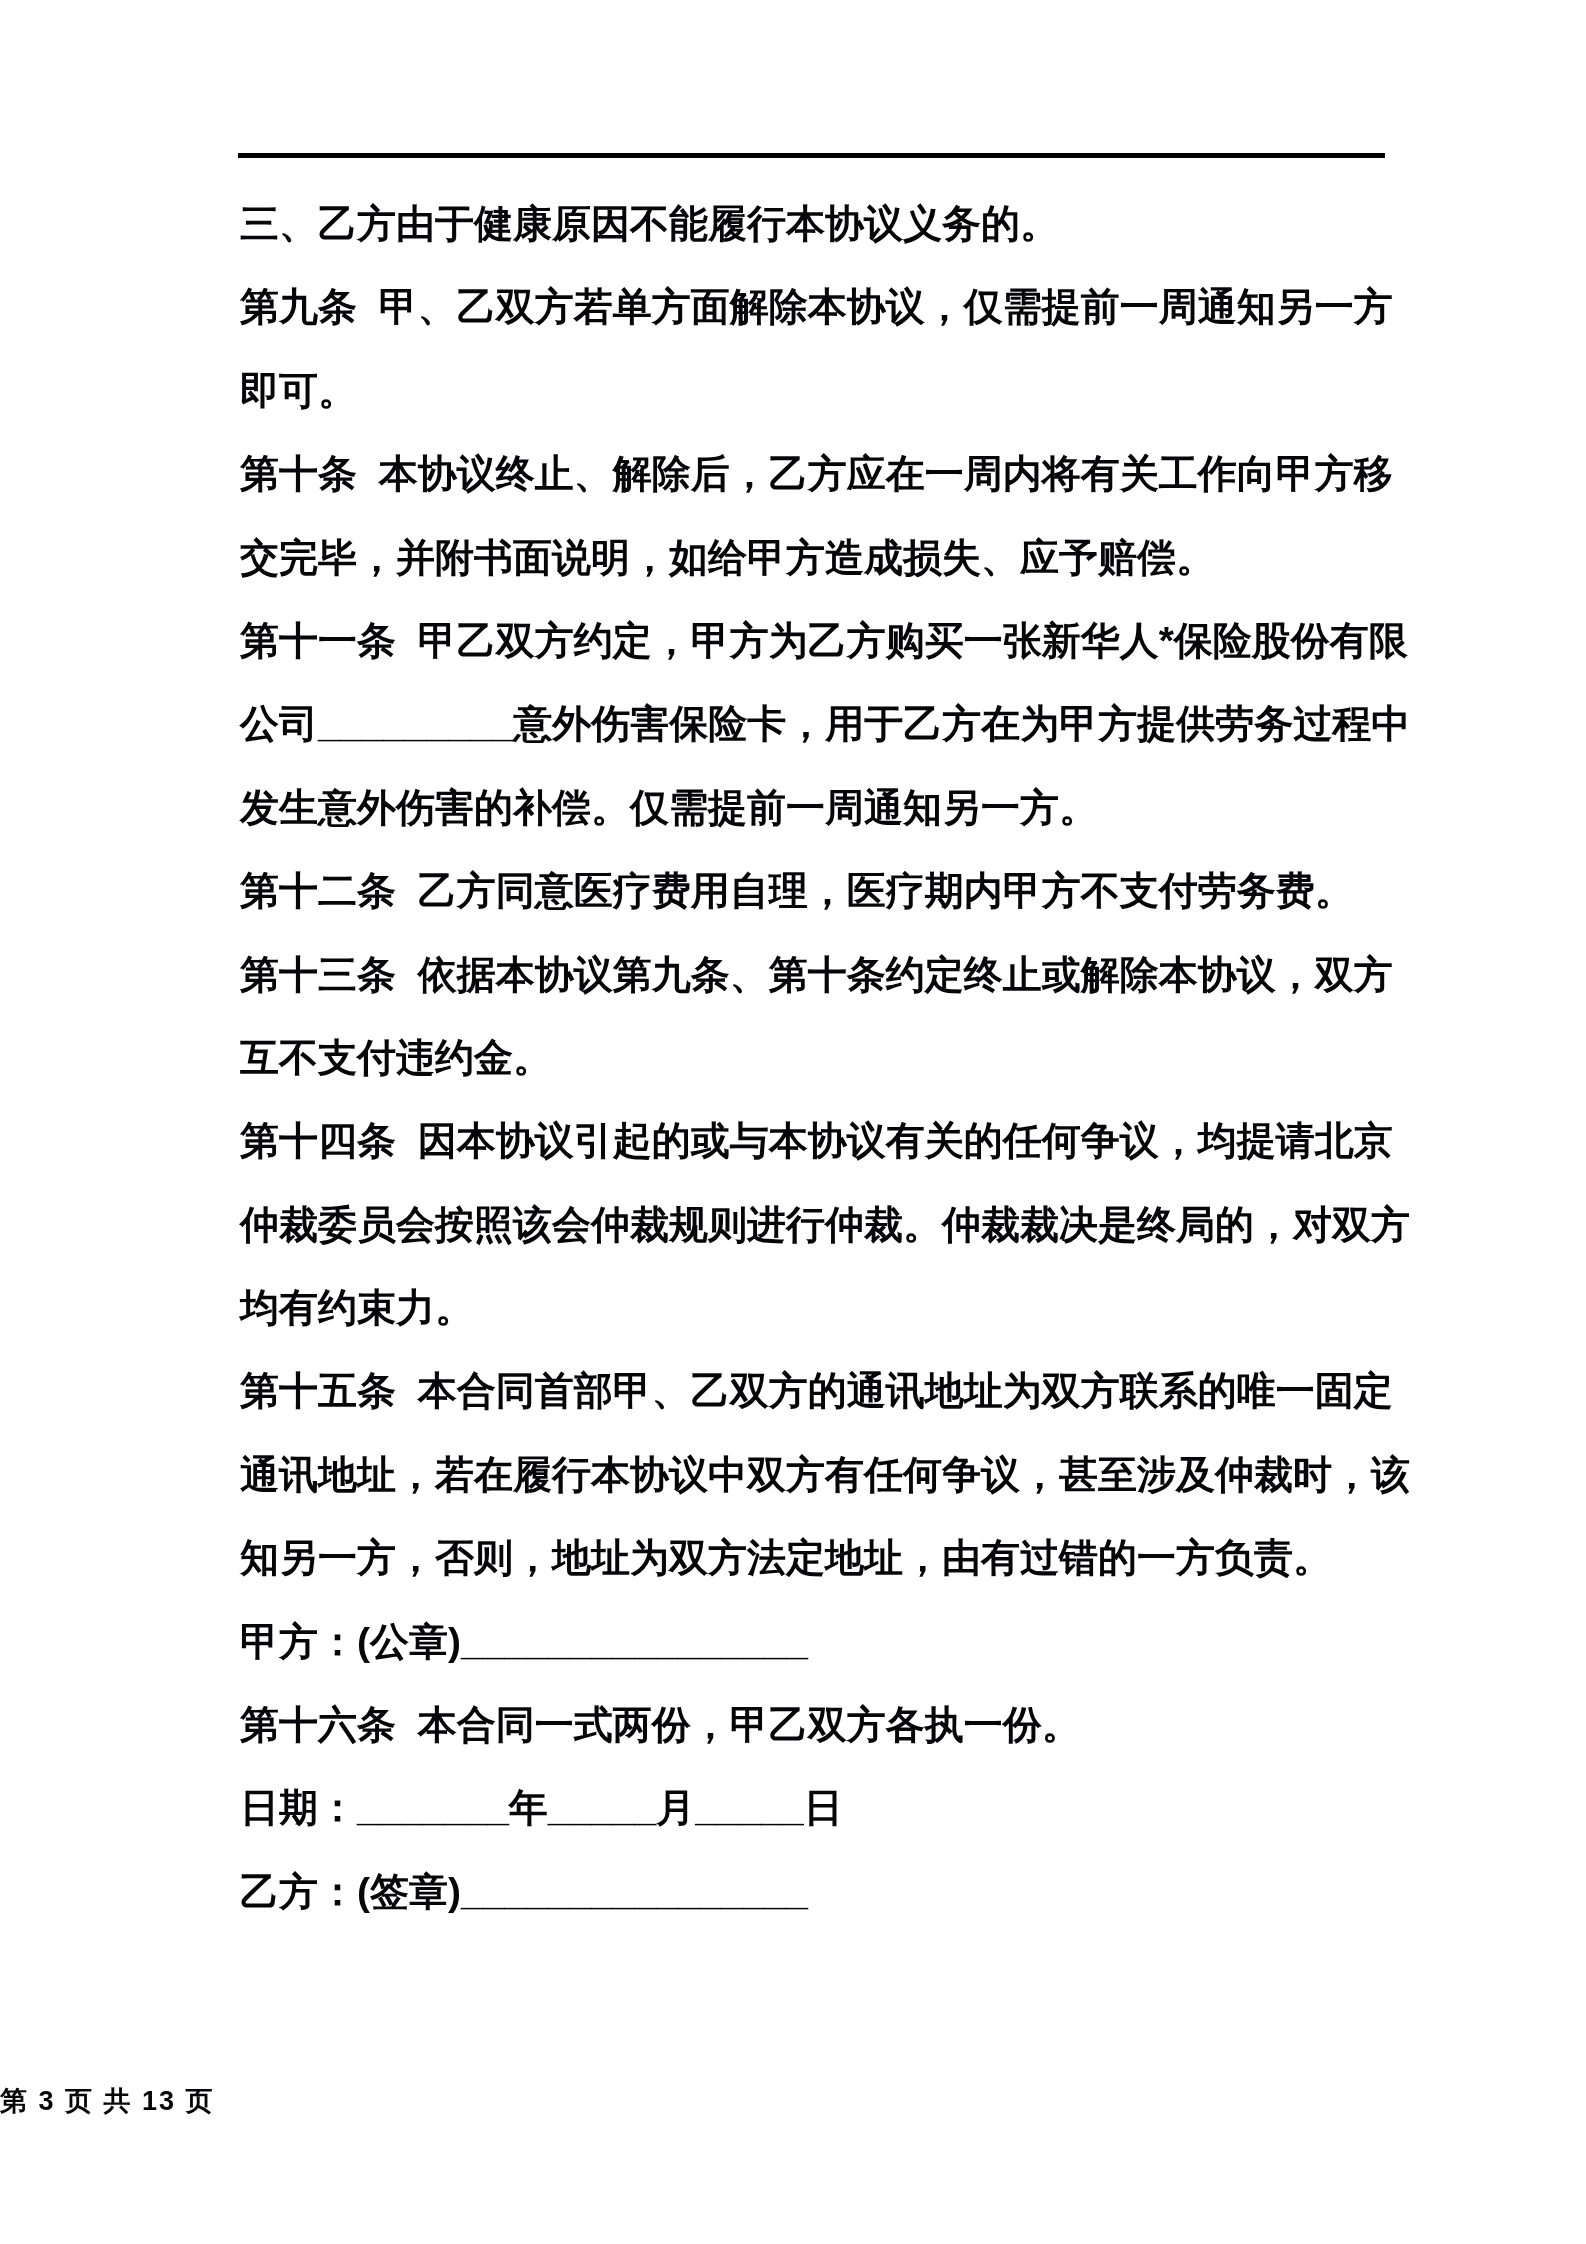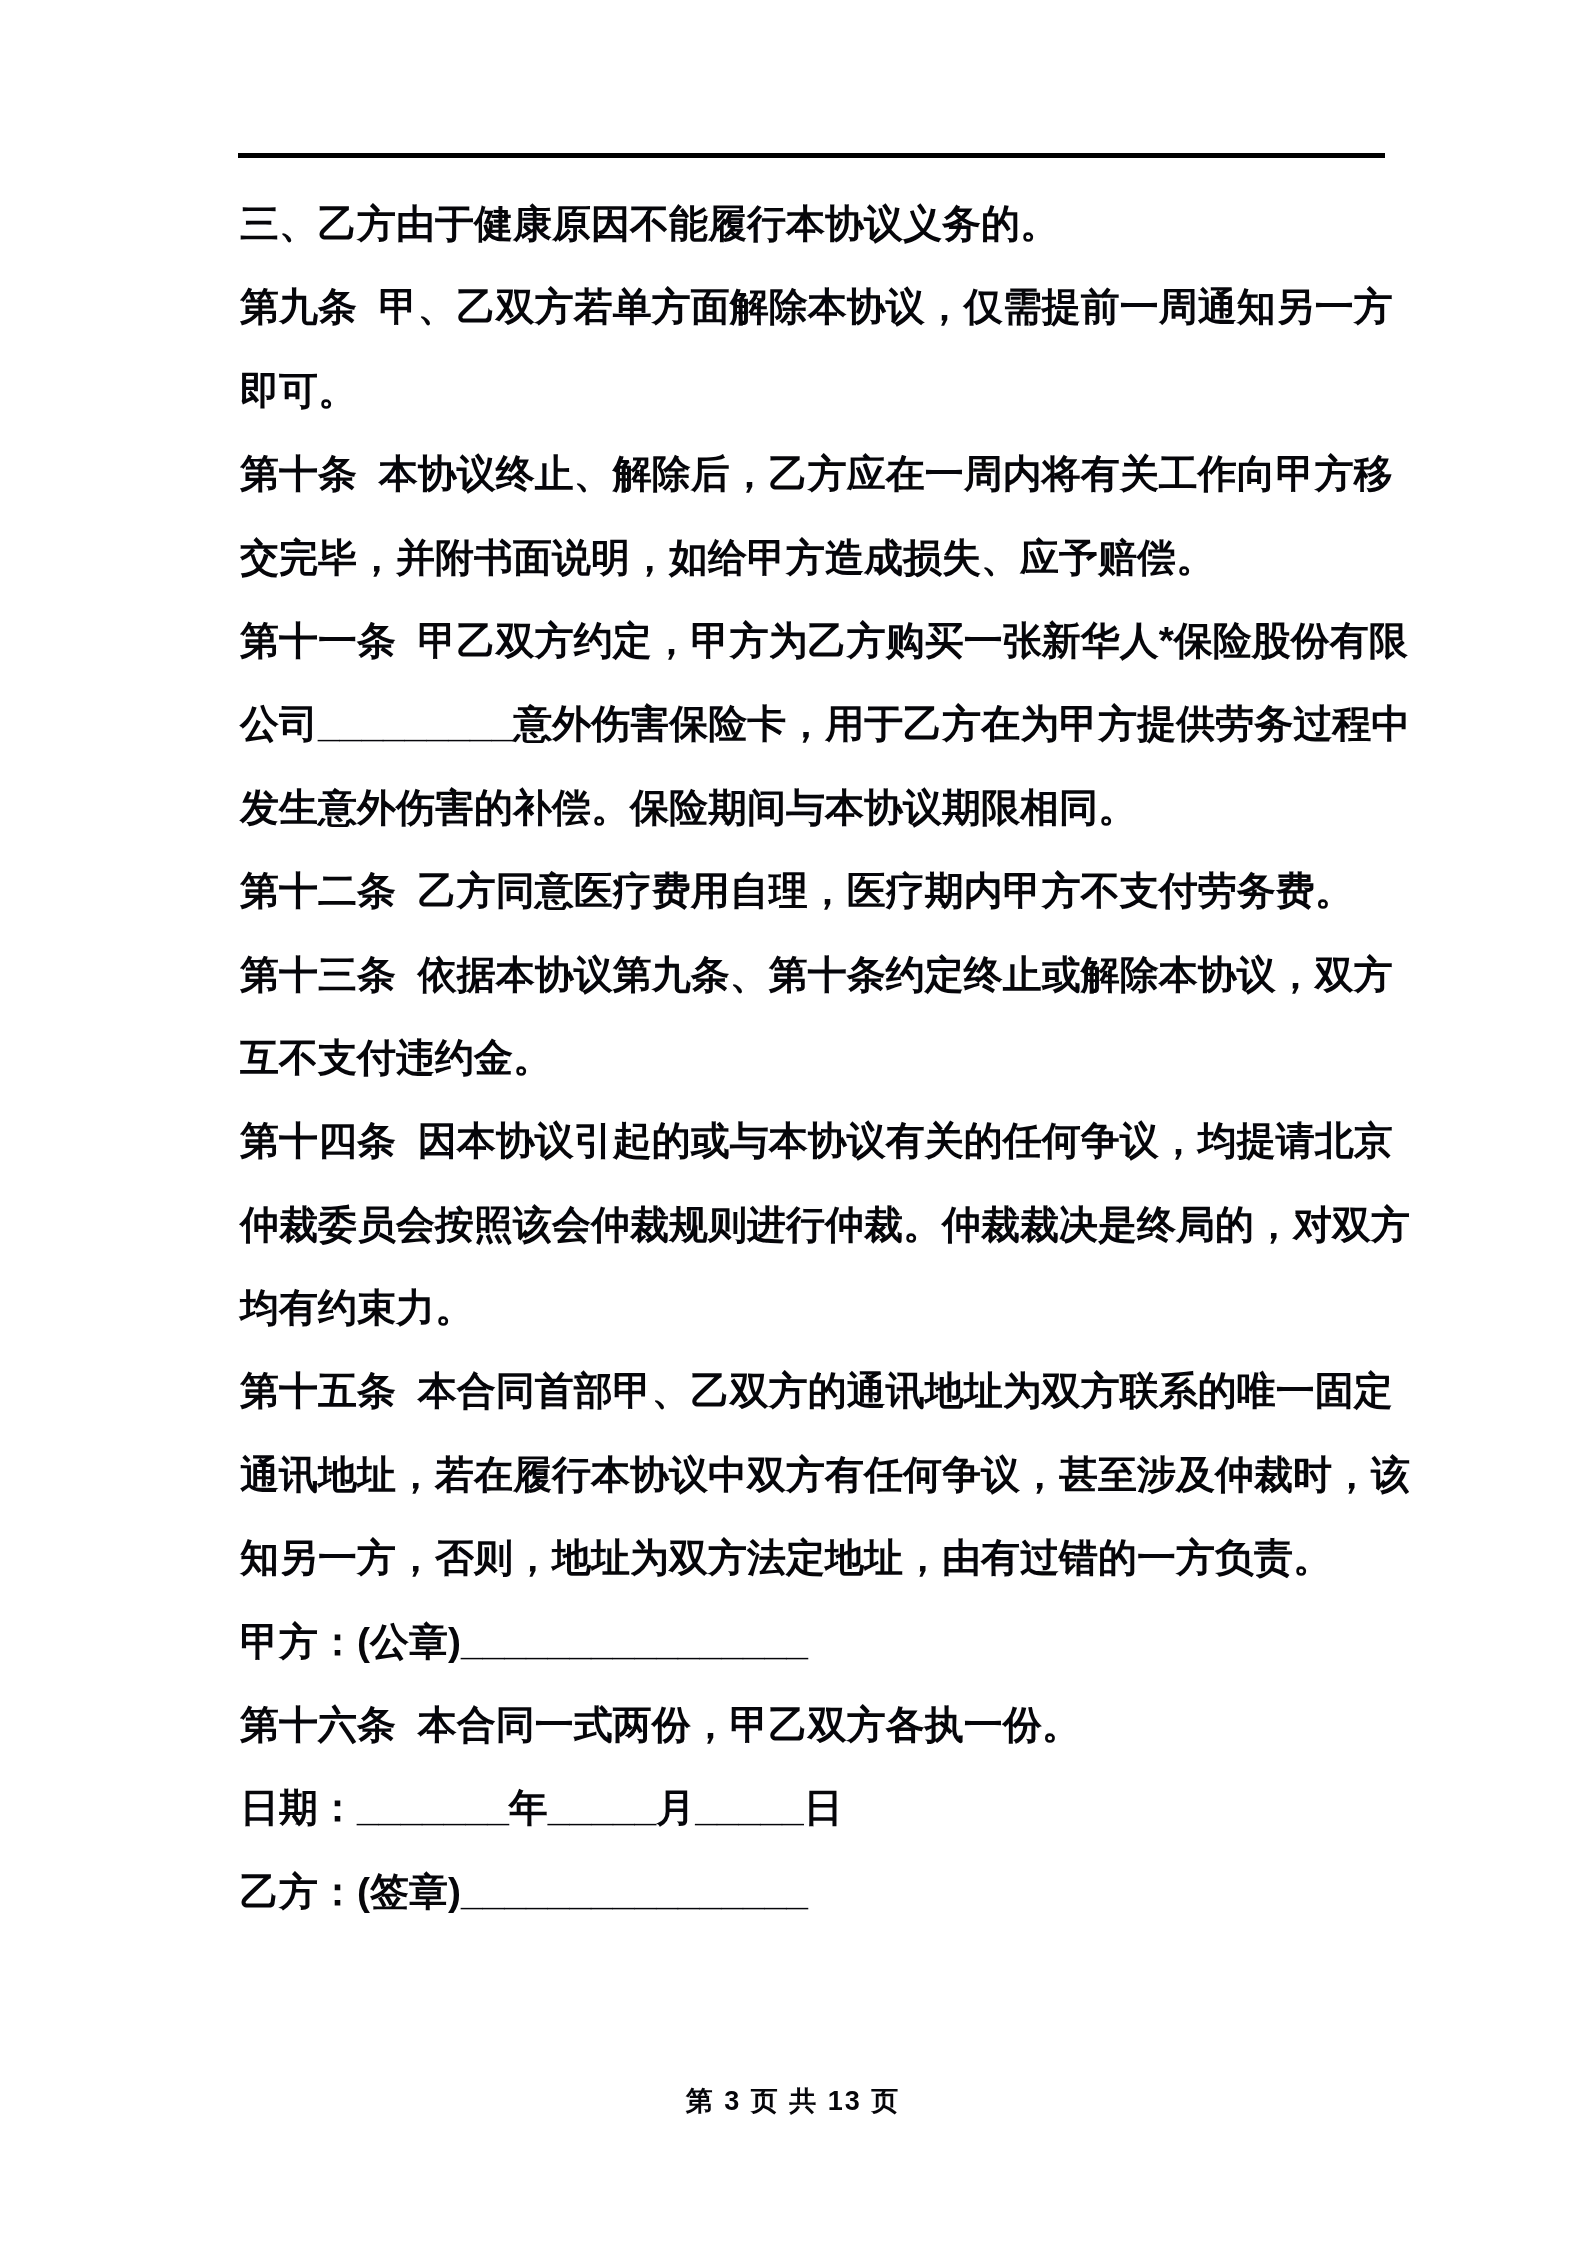--- a/index.html
+++ b/index.html
@@ -36,21 +36,20 @@
     font-weight: 700;
     color: #06060a;
     white-space: pre;
     letter-spacing: 0px;
   }
   .footer {
     position: absolute;
     left: 0;
     top: 2083px;
     width: 1586px;
-    text-align: center;
     font-size: 27px;
     font-weight: 700;
     color: #06060a;
     letter-spacing: 2px;
     white-space: pre;
   }
 </style>
 </head>
 <body>
 
@@ -58,21 +57,21 @@
   <div class="header-rule"></div>
 
   <div class="content">
     <div class="text-line">三、乙方由于健康原因不能履行本协议义务的。</div>
     <div class="text-line">第九条  甲、乙双方若单方面解除本协议，仅需提前一周通知另一方</div>
     <div class="text-line">即可。</div>
     <div class="text-line">第十条  本协议终止、解除后，乙方应在一周内将有关工作向甲方移</div>
     <div class="text-line">交完毕，并附书面说明，如给甲方造成损失、应予赔偿。</div>
     <div class="text-line">第十一条  甲乙双方约定，甲方为乙方购买一张新华人*保险股份有限</div>
     <div class="text-line">公司_________意外伤害保险卡，用于乙方在为甲方提供劳务过程中</div>
-    <div class="text-line">发生意外伤害的补偿。保险期间与本协议期限相同。</div>
+    <div class="text-line">发生意外伤害的补偿。仅需提前一周通知另一方。</div>
     <div class="text-line">第十二条  乙方同意医疗费用自理，医疗期内甲方不支付劳务费。</div>
     <div class="text-line">第十三条  依据本协议第九条、第十条约定终止或解除本协议，双方</div>
     <div class="text-line">互不支付违约金。</div>
     <div class="text-line">第十四条  因本协议引起的或与本协议有关的任何争议，均提请北京</div>
     <div class="text-line">仲裁委员会按照该会仲裁规则进行仲裁。仲裁裁决是终局的，对双方</div>
     <div class="text-line">均有约束力。</div>
     <div class="text-line">第十五条  本合同首部甲、乙双方的通讯地址为双方联系的唯一固定</div>
     <div class="text-line">通讯地址，若在履行本协议中双方有任何争议，甚至涉及仲裁时，该</div>
     <div class="text-line">知另一方，否则，地址为双方法定地址，由有过错的一方负责。</div>
     <div class="text-line">甲方：(公章)________________</div>

